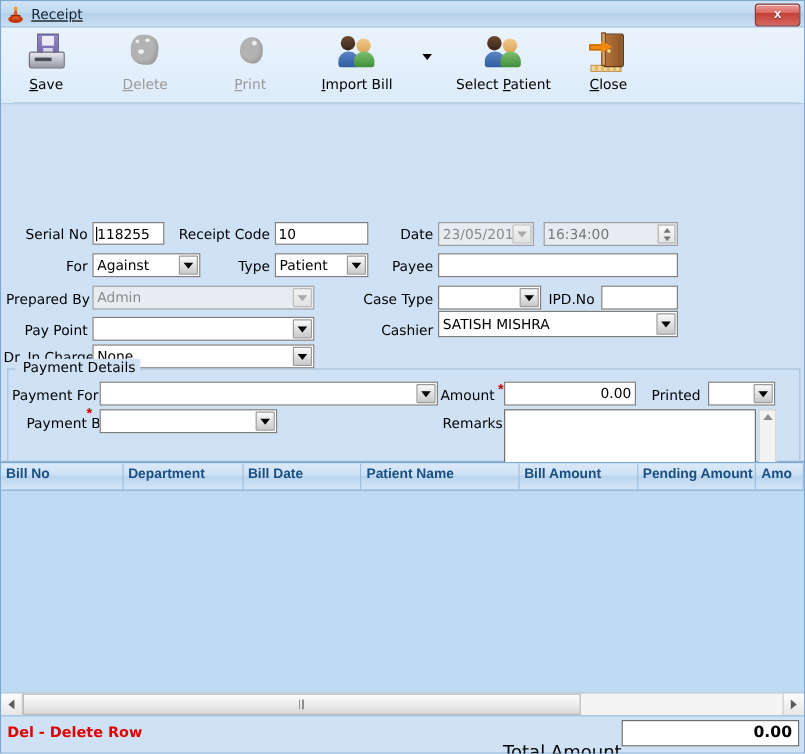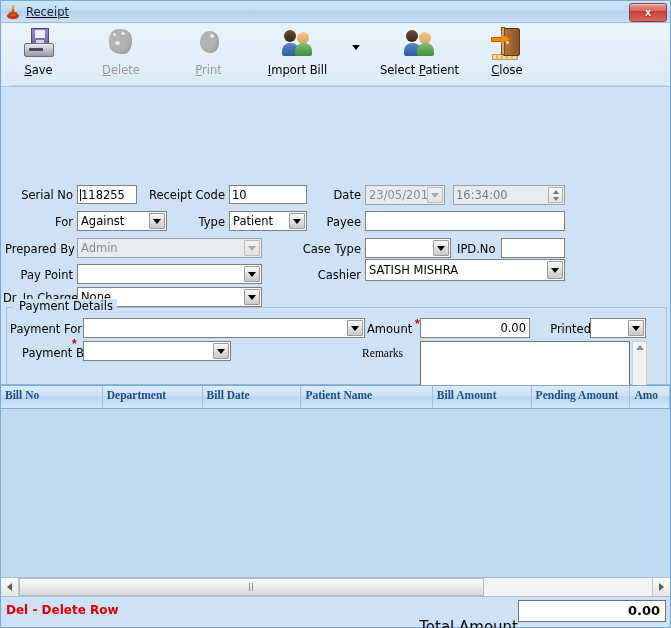--- a/index.html
+++ b/index.html
@@ -273,21 +273,21 @@
   }
   .grid-head{
     flex:0 0 22px;display:flex;
     background:linear-gradient(to bottom,#dbeaf9 0%,#cde0f4 45%,#b9d4ee 50%,#d5e6f8 100%);
     border-bottom:1px solid #7fa8cc;
   }
   .gh{
     box-sizing:border-box;
     border-right:1px solid #9dc0de;
     font-size:11.5px;font-weight:bold;color:#1a4f84;
-    font-family:Liberation Serif, serif;
+    font-family:Liberation Sans, sans-serif;
     padding:3px 0 0 4px;
     white-space:nowrap;overflow:hidden;
     cursor:pointer;
   }
   .grid-body{flex:1 1 auto;background:#bfdbf4;}
   .hscroll{
     flex:0 0 18px;display:flex;align-items:stretch;
     background:#f0f0f0;border-top:1px solid #9fbdd6;
   }
   .hs-btn{
@@ -535,38 +535,38 @@
         <span></span>
         <span class="btn">
             <span class="ar"></span>
           </span>
       </div>
 
       <div class="fld-label" style="left:360px;top:14px;width:52px;text-align:left;">Amount</div>
       <div class="star" style="left:408px;top:13px;">*</div>
       <div class="tbox right" style="left:413px;top:11px;width:110px;height:20px;">0.00</div>
 
-      <div class="fld-label" style="left:536px;top:14px;width:48px;text-align:right;">Printed</div>
+      <div class="fld-label" style="left:536px;top:14px;width:48px;text-align:left;">Printed</div>
       <div class="combo" style="left:583px;top:11px;width:56px;">
         <span></span>
         <span class="btn">
             <span class="ar"></span>
           </span>
       </div>
 
       <div class="fld-label" style="left:3px;top:38px;width:74px;text-align:left;margin-left:12px;">Payment By</div>
       <div class="star" style="left:65px;top:33px;">*</div>
       <div class="combo" style="left:76px;top:34px;width:148px;">
         <span></span>
         <span class="btn">
             <span class="ar"></span>
           </span>
       </div>
 
-      <div class="fld-label" style="left:328px;top:38px;width:68px;text-align:right;font-family:Liberation Serif, serif;">Remarks</div>
+      <div class="fld-label" style="left:344px;top:38px;width:68px;text-align:right;">Remarks</div>
       <div class="textarea" style="left:413px;top:34px;width:210px;height:56px;"></div>
       <div class="vscroll" style="left:625px;top:34px;height:56px;">
         <span class="a up"></span>
         <span class="a dn"></span>
       </div>
     </div>
 
   </div>
 
   <div class="gridwrap">

